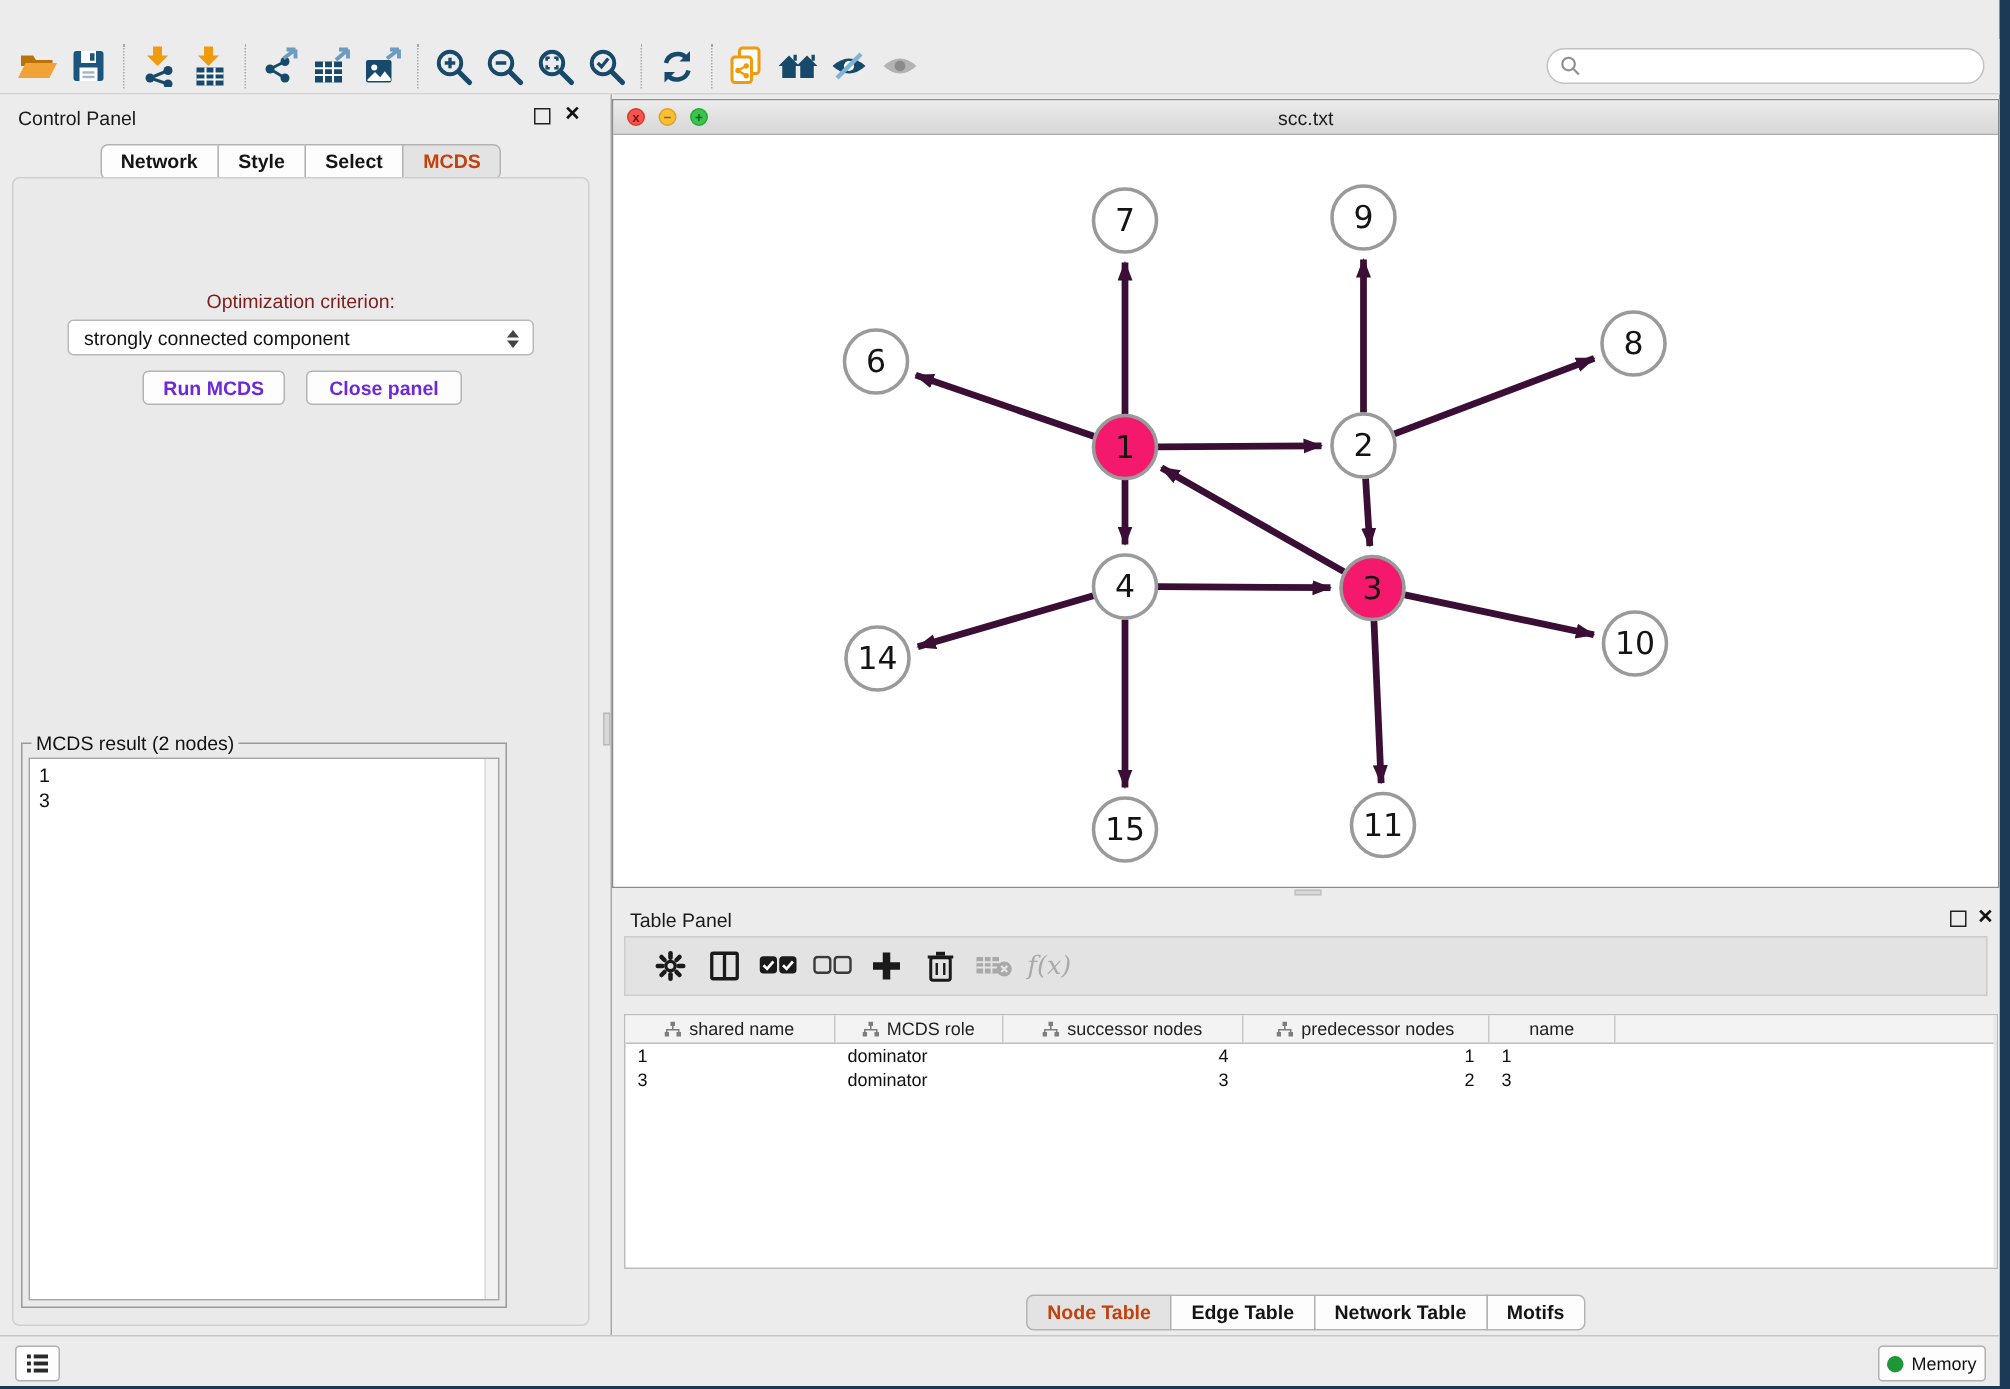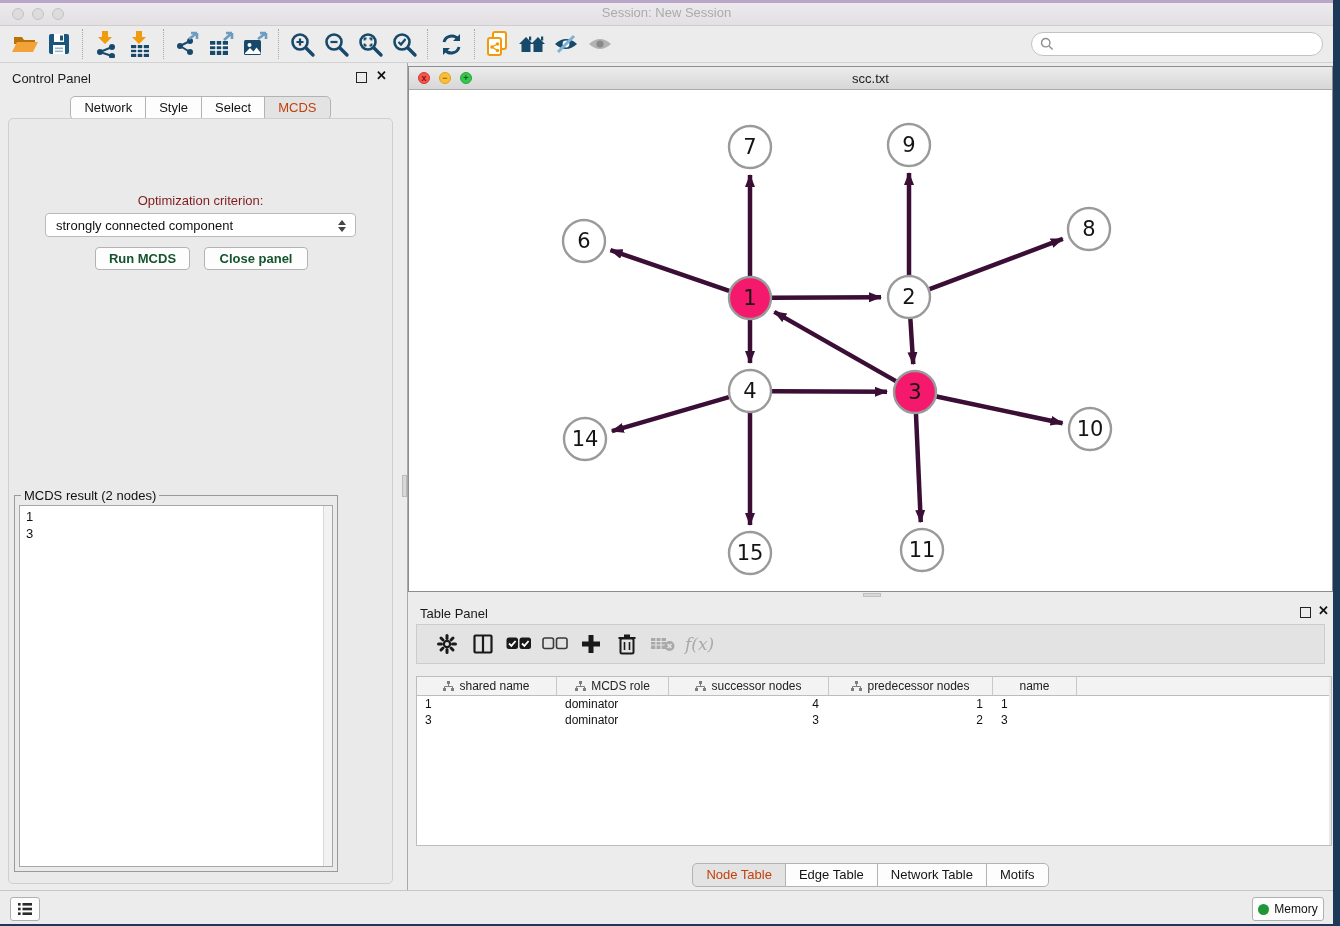--- a/index.html
+++ b/index.html
@@ -29,38 +29,38 @@
 
   
   #control-panel { position:absolute; left:0; top:63px; width:401px; height:827px; background:#ececec; }
   .panel-header { position:absolute; left:12px; top:8px; font-size:13px; color:#1a1a1a;text-align:center; }
   .panel-float { position:absolute; top:9px; width:11px; height:11px; border:1.5px solid #222; background:transparent; }
   .panel-close { position:absolute; top:6px; font-size:13px; font-weight:bold; color:#111; line-height:14px;}
   #cp-float { right:34px; } #cp-close { right:14px; }
 
   .tab-row { display:flex; justify-content:center; }
   #cp-tabs { position:absolute; left:0; top:33px; width:100%; }
-  .tab { font-size:13px; font-weight:normal; color:#141414; background:#fdfdfd;
+  .tab { font-size:13px; font-weight:bold; color:#141414; background:#fdfdfd;
     border:1px solid #b3b3b3; padding:3px 13px 4px 13px; margin-left:-1px; cursor:default; }
   .tab:first-child { border-radius:5px 0 0 5px; margin-left:0; }
   .tab:last-child { border-radius:0 5px 5px 0; }
   .tab-disabled { background:#e3e3e3; color:#c2410c; }
 
   #cp-body { position:absolute; left:8px; top:55px; width:385px; height:766px;
     background:#eaeaea; border:1px solid #cfcfcf; border-radius:5px; }
   #opt-label { position:absolute; left:0; width:100%; top:74px; text-align:center; font-size:13px; color:#7f1d1d; }
   #criterion-select { position:absolute; left:36px; top:94px; width:311px; height:24px; background:#fff;
     border:1px solid #b9b9b9; border-radius:4px; font-size:13px; color:#111;
     display:flex; align-items:center; padding-left:10px; }
   #criterion-stepper { position:absolute; right:6px; top:3px; width:14px; height:18px;
     display:flex; flex-direction:column; align-items:center; justify-content:center; gap:2px; }
   .chev-up { width:0; height:0; border-left:4px solid transparent; border-right:4px solid transparent; border-bottom:5px solid #444; }
   .chev-dn { width:0; height:0; border-left:4px solid transparent; border-right:4px solid transparent; border-top:5px solid #444; }
   .cp-btn { position:absolute; top:128px; height:23px; background:#fdfdfd; border:1px solid #b3b3b3;
-    border-radius:4px; font-size:13px; font-weight:bold; color:#14532d;
+    border-radius:4px; font-size:13px; font-weight:bold; color:#6d28d9;
     display:flex; align-items:center; justify-content:center; cursor:default; }
   #run-btn { left:86px; width:95px; } #closepanel-btn { left:195px; width:104px; }
 
   #result-fieldset { position:absolute; left:5px; top:376px; width:324px; height:377px;
     border:1px solid #9a9a9a; }
   #result-legend { position:absolute; left:6px; top:-8px; background:#eaeaea; padding:0 3px;
     font-size:13px; color:#111; }
   #result-area { position:absolute; left:4px; top:9px; right:4px; bottom:4px; background:#fff;
     border:1px solid #a6a6a6; font-size:13px; color:#111; line-height:17px; padding:2px 6px; }
   #result-scroll { position:absolute; right:0; top:0; bottom:0; width:9px; background:#f2f2f2;
@@ -117,27 +117,20 @@
     font-size:12px; color:#111; }
   #memory-dot { width:11px; height:11px; border-radius:50%; background:#1f9637; }
 
   svg { display:block; }
 </style>
 </head>
 <body>
 
 <div class="app-window">
 
-  <div id="titlebar">
-    <div class="lav"></div>
-    <div class="tl gray" style="left:12px"></div>
-    <div class="tl gray" style="left:32px"></div>
-    <div class="tl gray" style="left:52px"></div>
-    <div id="win-title">Session: New Session</div>
-  </div>
 
   <div id="toolbar">
     <div style="width:8px"></div>
     <div class="tb-icon">
       <svg width="28" height="26" viewBox="0 0 28 26">
         <path d="M3 6 h8 l2 3 h11 v4 H3 z" fill="#b97207"></path>
         <path d="M1 21 l5 -10 h21 l-5 10 z" fill="#f2a338"></path>
       </svg>
     </div>
     <div class="tb-icon">

